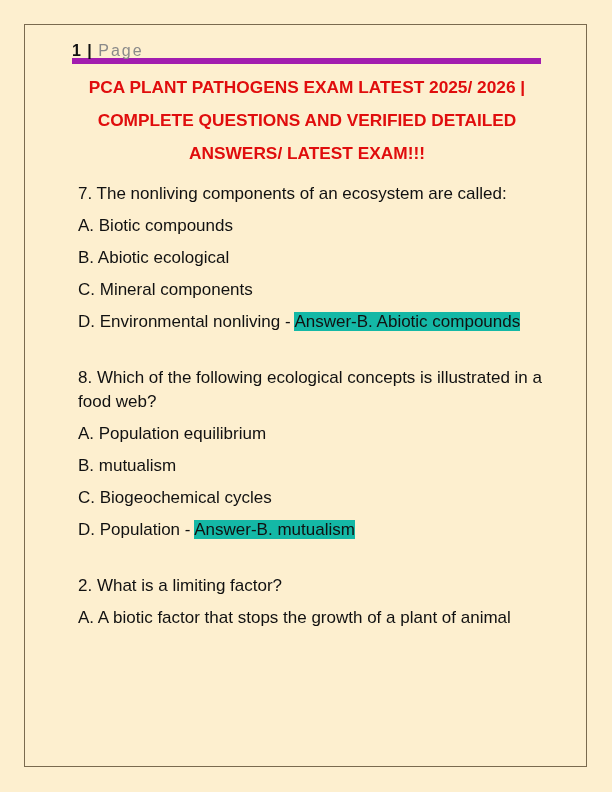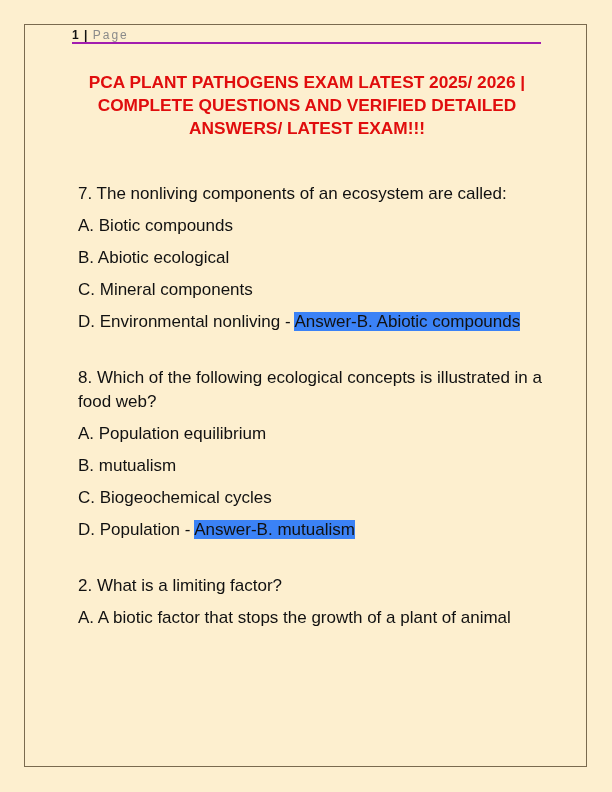--- a/index.html
+++ b/index.html
@@ -5,34 +5,34 @@
   html, body { margin:0; padding:0; }
   body {
     width:612px; height:792px; background:#fdefcf; position:relative; overflow:hidden;
     font-family:"Liberation Sans", sans-serif; color:#111;
   }
   .page-border {
     position:absolute; left:24px; top:24px; width:563px; height:743px;
     border:1px solid #7a6a4f; box-sizing:border-box;
   }
   .header {
-    position:absolute; left:72px; top:28px; width:469px; height:14px;
-    border-bottom:2px solid #a21caf; font-size:12px; line-height:14px;
+    position:absolute; left:72px; top:44px; width:469px; height:14px;
+    border-bottom:6px solid #a21caf; font-size:16px; line-height:14px;
   }
   .header .num { font-weight:bold; color:#111; }
   .header .bar { font-weight:bold; color:#111; margin:0 2px; }
   .header .pg { color:#8a8a8a; letter-spacing:2px; }
   .title {
     position:absolute; left:72px; top:71px; width:470px; text-align:center;
-    color:#e00d0d; font-weight:bold; font-size:17.3px; line-height:23px;
+    color:#e00d0d; font-weight:bold; font-size:17.3px; line-height:33px;
   }
   .content { position:absolute; left:78px; top:182px; width:470px; font-size:17px; }
   .line { line-height:24px; margin:0; }
   .mb8 { margin-bottom:8px; }
-  .hl { background:#3b82f6; }
+  .hl { background:#14b8a6; }
   .gap { height:32px; }
 </style>
 </head>
 <body>
 
 <div class="page-border"></div>
 
 <div class="header">
   <span class="num">1</span>
   <span class="bar">|</span>

